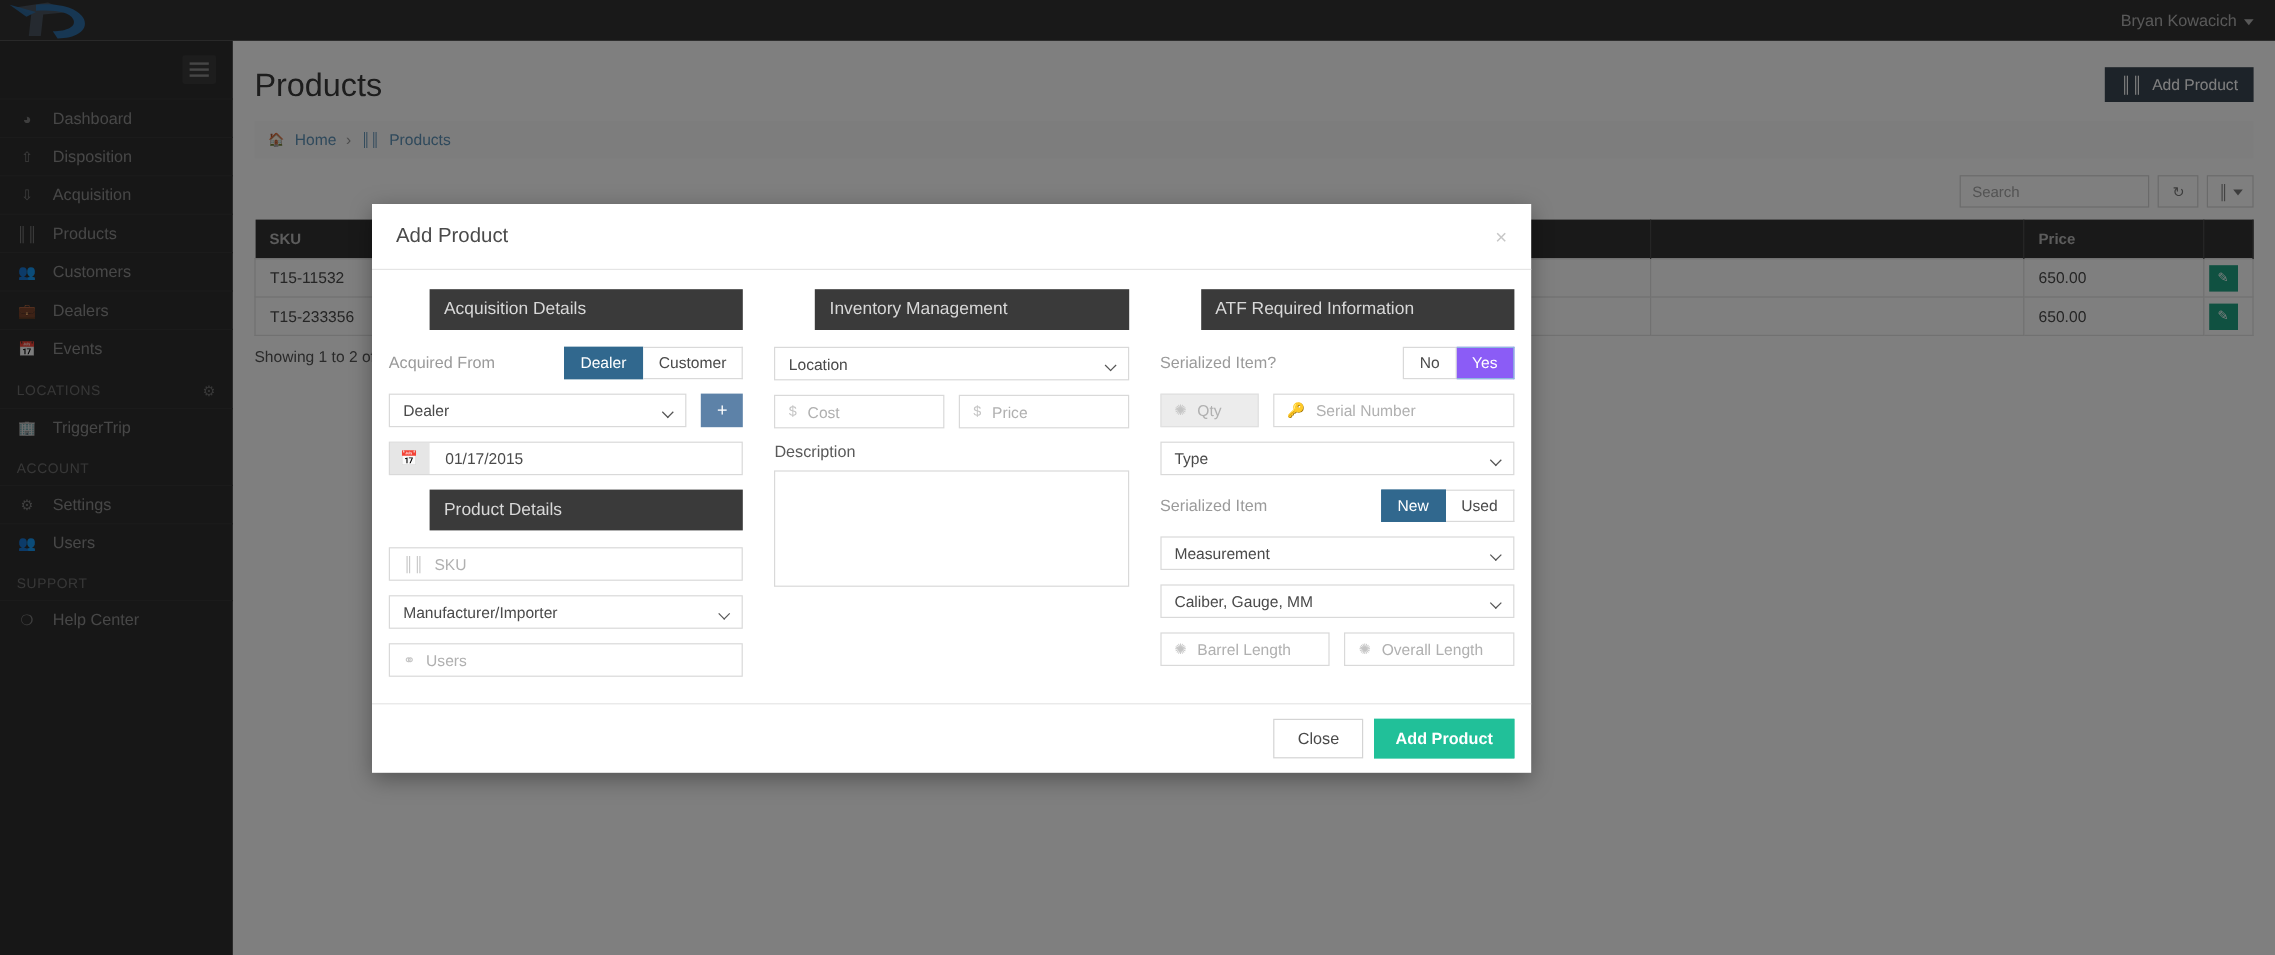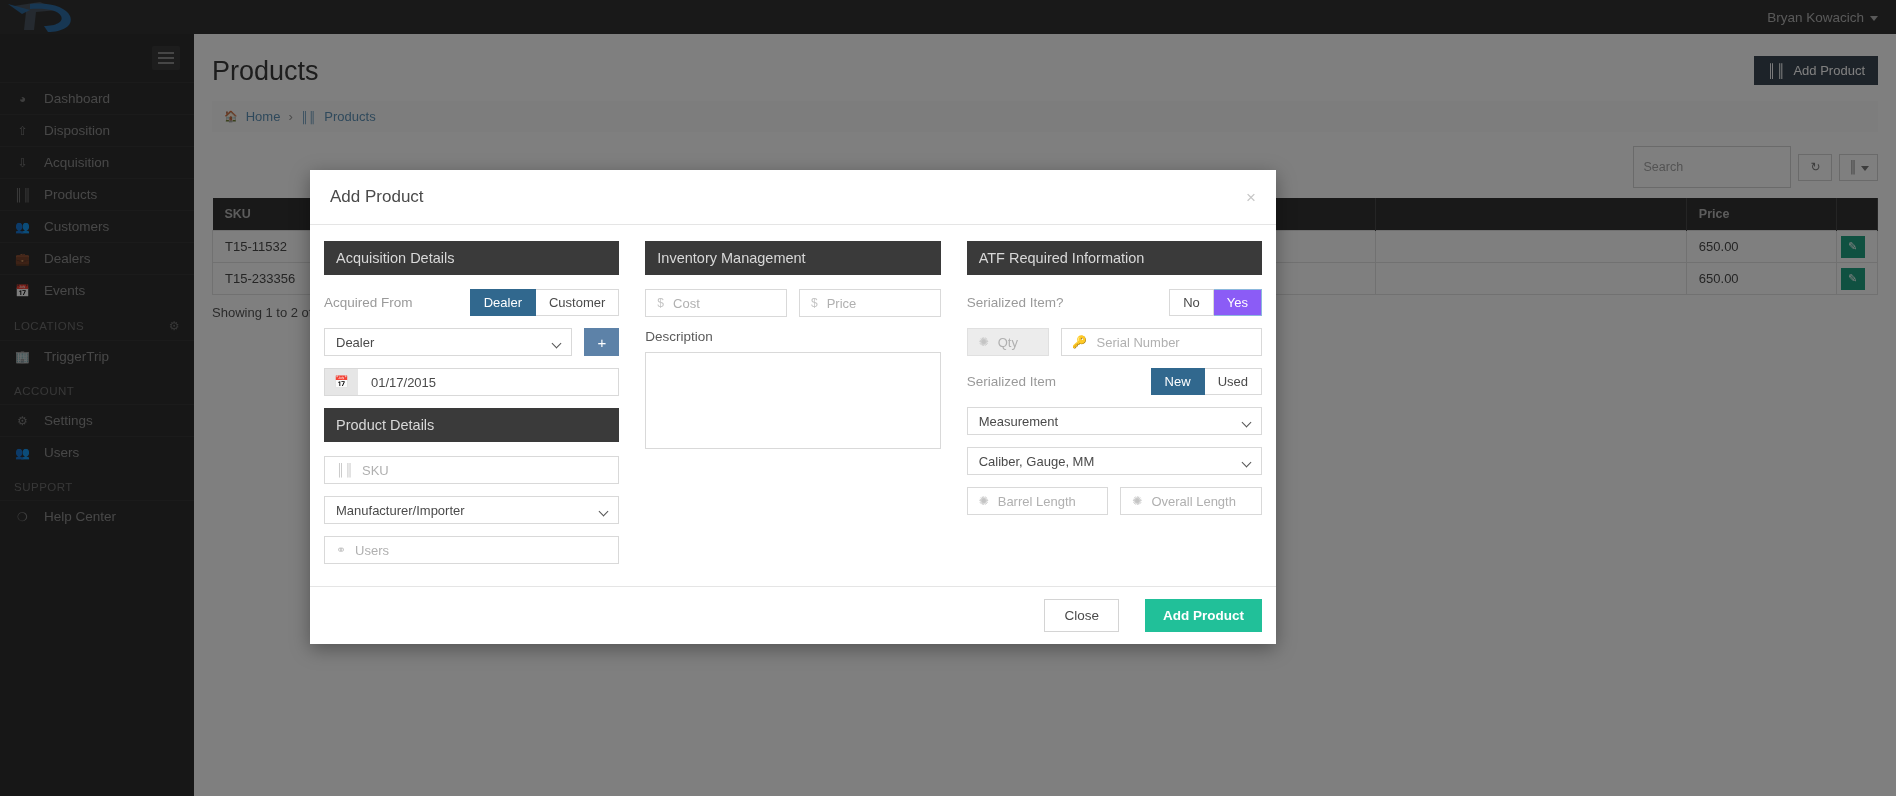--- a/index.html
+++ b/index.html
@@ -65,21 +65,21 @@
     margin: 14px 18px 0 18px; padding: 8px 12px; background: #fafafa;
     font-size: 13px; color: #5f93b8; display: flex; align-items: center; gap: 8px;
   }
   .breadcrumb .sep { color: #9a9a9a; }
   .breadcrumb .bi { font-size: 11px; }
   .toolbar {
     display: flex; justify-content: flex-end; align-items: center; gap: 7px;
     padding: 14px 18px 0 0;
   }
   .search-box {
-    width: 158px; height: 42px; border: 1px solid #d5d5d5; background: #fff;
+    width: 158px; height: 27px; border: 1px solid #d5d5d5; background: #fff;
     color: #a7a7a7; font-size: 12.5px; padding: 0 9px; display: flex; align-items: center;
   }
   .tb-btn {
     height: 27px; min-width: 34px; border: 1px solid #d5d5d5; background: #fff;
     display: flex; align-items: center; justify-content: center; gap: 4px;
     color: #7a7a7a; font-size: 12px; padding: 0 8px;
   }
   .add-product-btn {
     position: absolute; right: 18px; top: 22px;
     background: #3b4652; color: #ffffff; font-size: 13px;
@@ -110,21 +110,21 @@
   .modal-head {
     padding: 17px 20px; border-bottom: 1px solid #e5e5e5;
     display: flex; align-items: center; justify-content: space-between;
   }
   .modal-title { font-size: 17px; color: #4a4a4a; font-weight: 400; }
   .modal-close { font-size: 17px; color: #c7c7c7; line-height: 1; }
   .modal-body { padding: 16px 14px 10px 14px; display: flex; gap: 26px; }
   .col { width: 296px; }
   .sec-head {
     background: #3a3a3a; color: #d8d8d8; font-size: 14.5px;
-    padding: 9px 12px; margin-bottom: 14px;
+    padding: 9px 12px; margin-bottom: 14px; margin-left: 34px;
   }
   .fld {
     height: 28px; border: 1px solid #d9d9d9; background: #fff;
     font-size: 13px; color: #4a4a4a;
     display: flex; align-items: center; padding: 0 11px;
     margin-bottom: 12px; position: relative;
   }
   .fld.ph { color: #b0b0b0; }
   .fld.sel::after {
     content: ""; position: absolute; right: 11px; top: 11px;
@@ -157,21 +157,21 @@
   }
   .date-ic {
     width: 33px; background: #e6e6e6; display: flex; align-items: center;
     justify-content: center; color: #5a5a5a; font-size: 12px;
   }
   .date-val { flex: 1; display: flex; align-items: center; padding-left: 13px; font-size: 13px; color: #4a4a4a; }
   .desc-label { font-size: 13.5px; color: #5a5a5a; margin-bottom: 8px; }
   .desc-area { height: 97px; border: 1px solid #d9d9d9; background:#fff; }
   .modal-foot {
     border-top: 1px solid #e5e5e5; padding: 12px 14px;
-    display: flex; justify-content: flex-end; gap: 26px;
+    display: flex; justify-content: flex-end; gap: 9px;
   }
   .btn-close {
     border: 1px solid #d4d4d4; background: #fff; color: #4a4a4a;
     font-size: 13.5px; padding: 8px 19px;
   }
   .btn-primary {
     background: #21c099; color: #ffffff; font-size: 13.5px;
     font-weight: bold; padding: 8px 17px; border: 1px solid #21c099;
   }
 </style>
@@ -385,20 +385,21 @@
 
         <div class="fld ph">
           <span class="pre-ic">⚭</span>
           <span>Users</span>
         </div>
       </div>
 
       <div class="col">
         <div class="sec-head">Inventory Management</div>
 
+        <div class="fld sel">Location</div>
 
         <div class="row2">
           <div class="fld ph">
             <span class="pre-ic">$</span>
             <span>Cost</span>
           </div>
           <div class="fld ph">
             <span class="pre-ic">$</span>
             <span>Price</span>
           </div>
@@ -423,20 +424,21 @@
           <div class="fld ph disabled" style="max-width:82px">
             <span class="pre-ic">✺</span>
             <span>Qty</span>
           </div>
           <div class="fld ph">
             <span class="pre-ic">🔑</span>
             <span>Serial Number</span>
           </div>
         </div>
 
+        <div class="fld sel">Type</div>
 
         <div class="inline-row">
           <span class="inline-label">Serialized Item</span>
           <div class="btngroup">
             <div class="bg on-dark">New</div>
             <div class="bg">Used</div>
           </div>
         </div>
 
         <div class="fld sel">Measurement</div>

